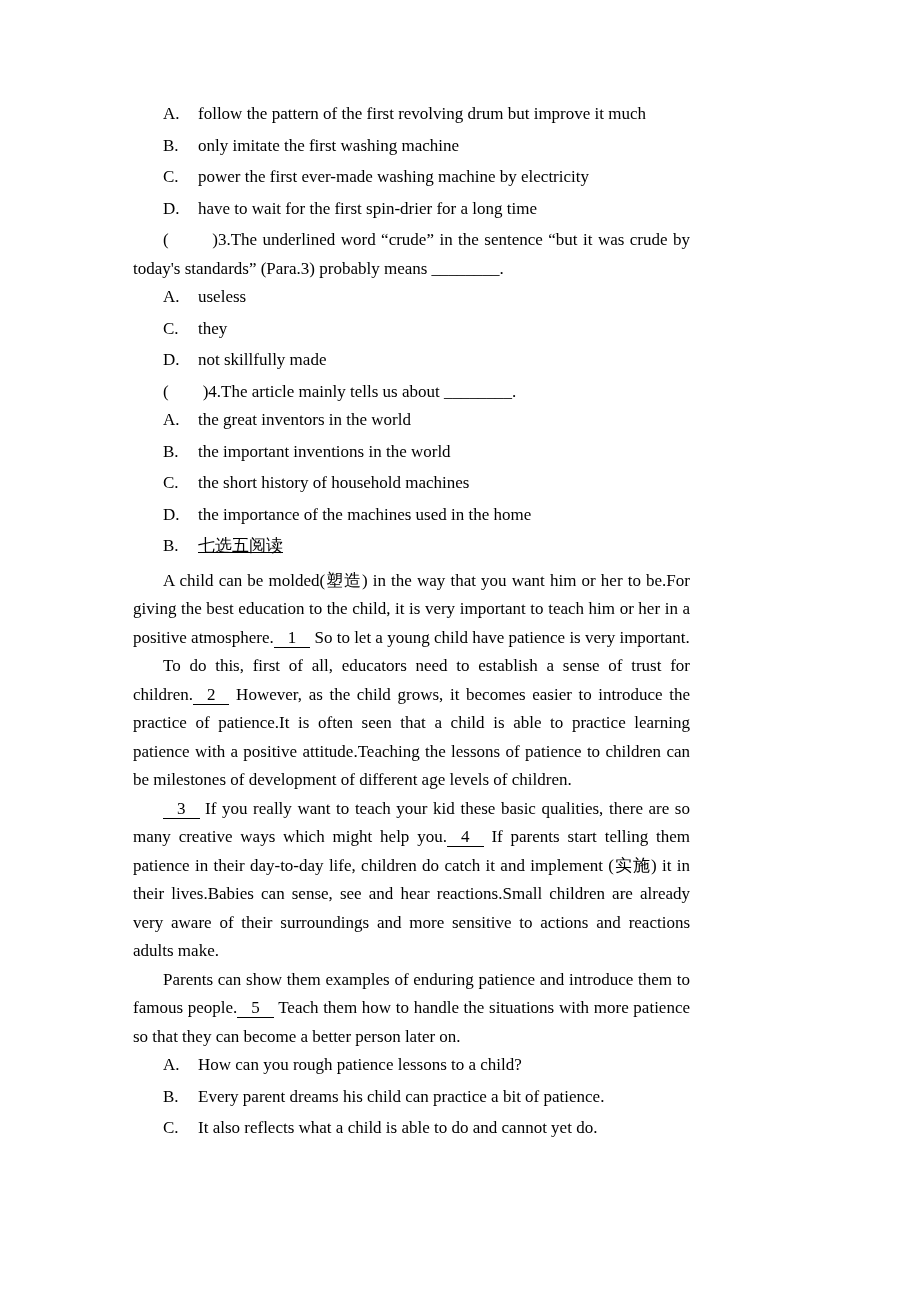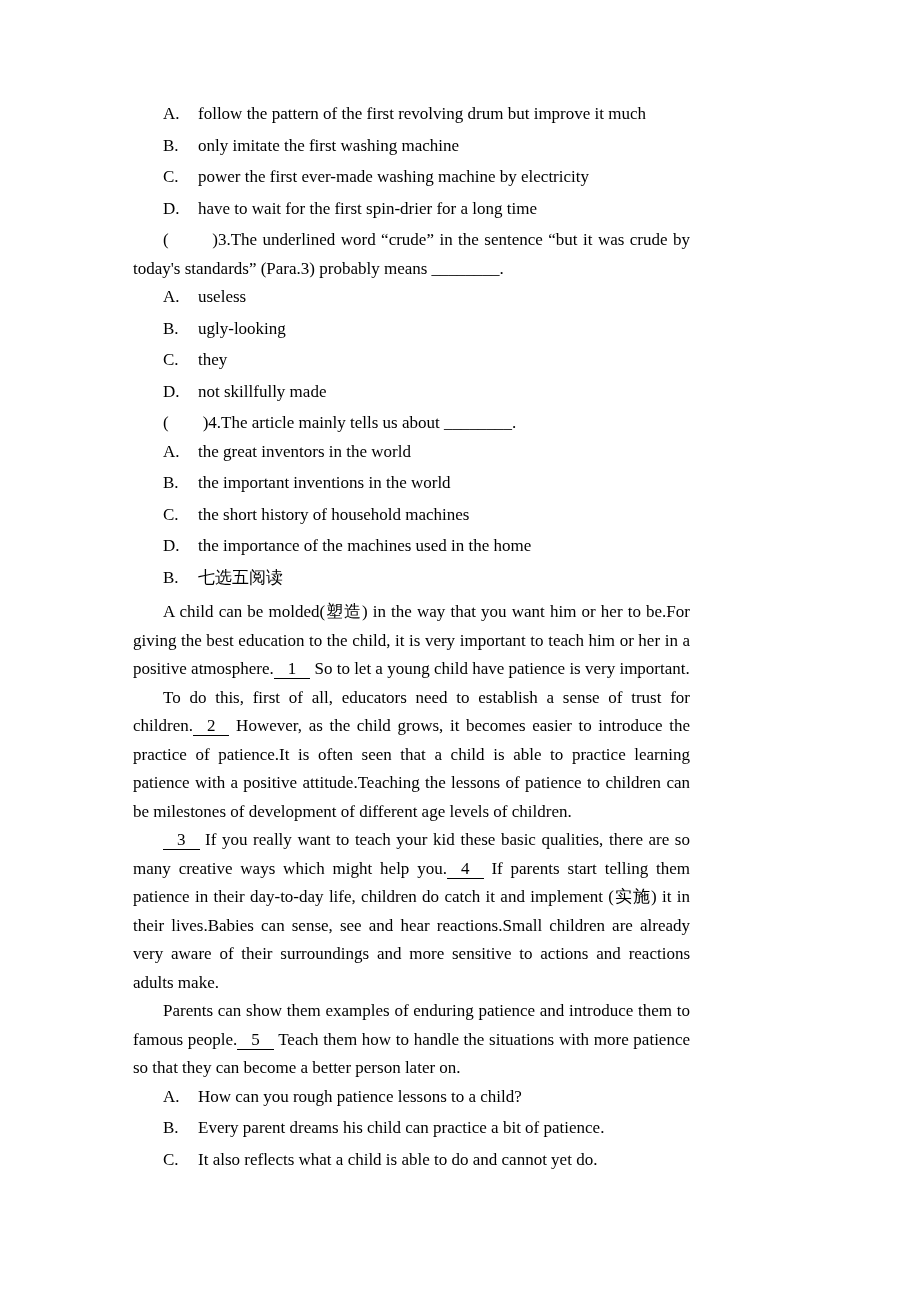--- a/index.html
+++ b/index.html
@@ -33,20 +33,21 @@
   }
   .stem {
     margin: 0;
     text-indent: 30px;
     text-align: justify;
   }
   .section-title {
     padding-left: 30px;
     margin: 0 0 6px 0;
     white-space: nowrap;
+    text-decoration: underline;
   }
   .instruction {
     margin: 0 0 7px 0;
     text-indent: 30px;
     text-align: justify;
   }
   .para {
     margin: 0;
     text-indent: 30px;
     text-align: justify;
@@ -70,23 +71,20 @@
   <div class="opt">
     <span class="opt-label">C.</span><span>power the first ever-made washing machine by electricity</span>
   </div>
   <div class="opt">
     <span class="opt-label">D.</span><span>have to wait for the first spin-drier for a long time</span>
   </div>
 
   <p class="stem">(&nbsp;&nbsp;&nbsp;&nbsp;&nbsp;&nbsp;&nbsp;&nbsp;)3.The underlined word “crude” in the sentence “but it was crude by today's standards” (Para.3) probably means ________.</p>
   <div class="opt">
     <span class="opt-label">A.</span><span>useless</span>
-  </div>
-  <div class="opt">
-    <span class="opt-label">B.</span><span>ugly-looking</span>
   </div>
   <div class="opt">
     <span class="opt-label">C.</span><span>they</span>
   </div>
   <div class="opt">
     <span class="opt-label">D.</span><span>not skillfully made</span>
   </div>
 
   <p class="stem">(&nbsp;&nbsp;&nbsp;&nbsp;&nbsp;&nbsp;&nbsp;&nbsp;)4.The article mainly tells us about ________.</p>
   <div class="opt">

